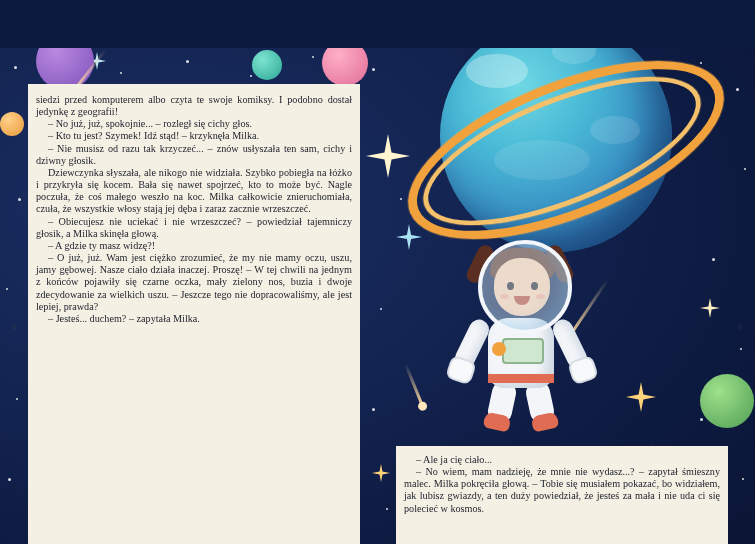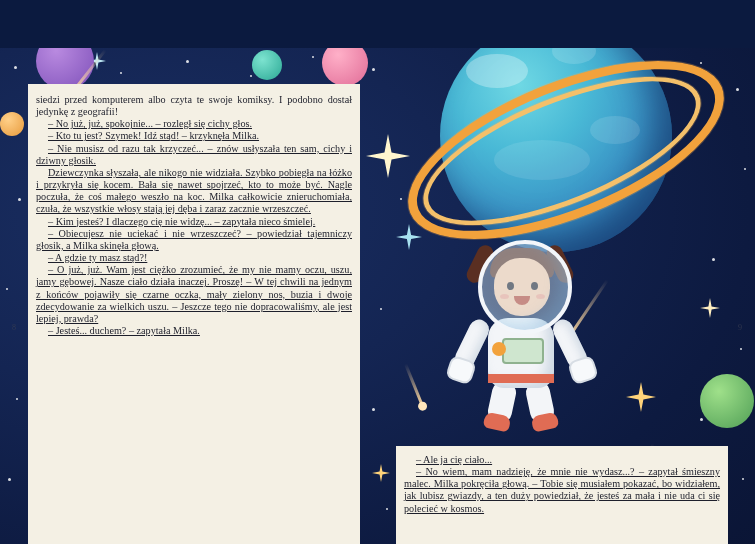--- a/index.html
+++ b/index.html
@@ -99,21 +99,21 @@
   .col {
     position: absolute;
     color: #1d1f2b;
     font-size: 10.2px;
     line-height: 12.15px;
     text-align: justify;
     text-justify: inter-word;
     hyphens: auto;
   }
   .col p { margin: 0; }
-  .col p.ind { text-indent: 12px; text-decoration: underline; }
+  .col p.ind { text-indent: 12px; }
   .col-left  { left: 36px;  top: 46px;  width: 316px; }
   .col-right { left: 404px; top: 406px; width: 316px; }
   .pagenum {
     position: absolute;
     font-family: "Liberation Serif", serif;
     font-size: 8px;
     color: #3a3f52;
     opacity: .75;
   }
   .pn-left  { left: 12px;  top: 275px; }
@@ -286,23 +286,22 @@
     <div class="a-part helmet"></div>
   </div>
 
   <div class="sheet sheet-left"></div>
   <div class="col col-left">
     <p>siedzi przed komputerem albo czyta te swoje komiksy. I podobno dostał jedynkę z geografii!</p>
     <p class="ind">– No już, już, spokojnie... – rozległ się cichy głos.</p>
     <p class="ind">– Kto tu jest? Szymek! Idź stąd! – krzyknęła Milka.</p>
     <p class="ind">– Nie musisz od razu tak krzyczeć... – znów usłyszała ten sam, cichy i dziwny głosik.</p>
     <p class="ind">Dziewczynka słyszała, ale nikogo nie widziała. Szybko pobiegła na łóżko i przykryła się kocem. Bała się nawet spojrzeć, kto to może być. Nagle poczuła, że coś małego weszło na koc. Milka całkowicie znieruchomiała, czuła, że wszystkie włosy stają jej dęba i zaraz zacznie wrzeszczeć.</p>
-    <p class="ind">– Kim jesteś? I dlaczego cię nie widzę... – zapytała nieco śmielej.</p>
     <p class="ind">– Obiecujesz nie uciekać i nie wrzeszczeć? – powiedział tajemniczy głosik, a Milka skinęła głową.</p>
-    <p class="ind">– A gdzie ty masz stąd?!</p>
+    <p class="ind">– A gdzie ty masz widzę?!</p>
     <p class="ind">– O już, już. Wam jest ciężko zrozumieć, że my nie mamy oczu, uszu, jamy gębowej. Nasze ciało działa inaczej. Proszę! – W tej chwili na jednym z końców pojawiły się czarne oczka, mały zielony nos, buzia i dwoje zdecydowanie za wielkich uszu. – Jeszcze tego nie dopracowaliśmy, ale jest lepiej, prawda?</p>
     <p class="ind">– Jesteś... duchem? – zapytała Milka.</p>
   </div>
   <div class="pagenum pn-left">8</div>
 
   <div class="sheet sheet-right"></div>
   <div class="col col-right">
     <p class="ind">– Ale ja cię ciało...</p>
     <p class="ind">– No wiem, mam nadzieję, że mnie nie wydasz...? – zapytał śmieszny malec. Milka pokręciła głową. – Tobie się musiałem pokazać, bo widziałem, jak lubisz gwiazdy, a ten duży powiedział, że jesteś za mała i nie uda ci się polecieć w kosmos.</p>
   </div>

